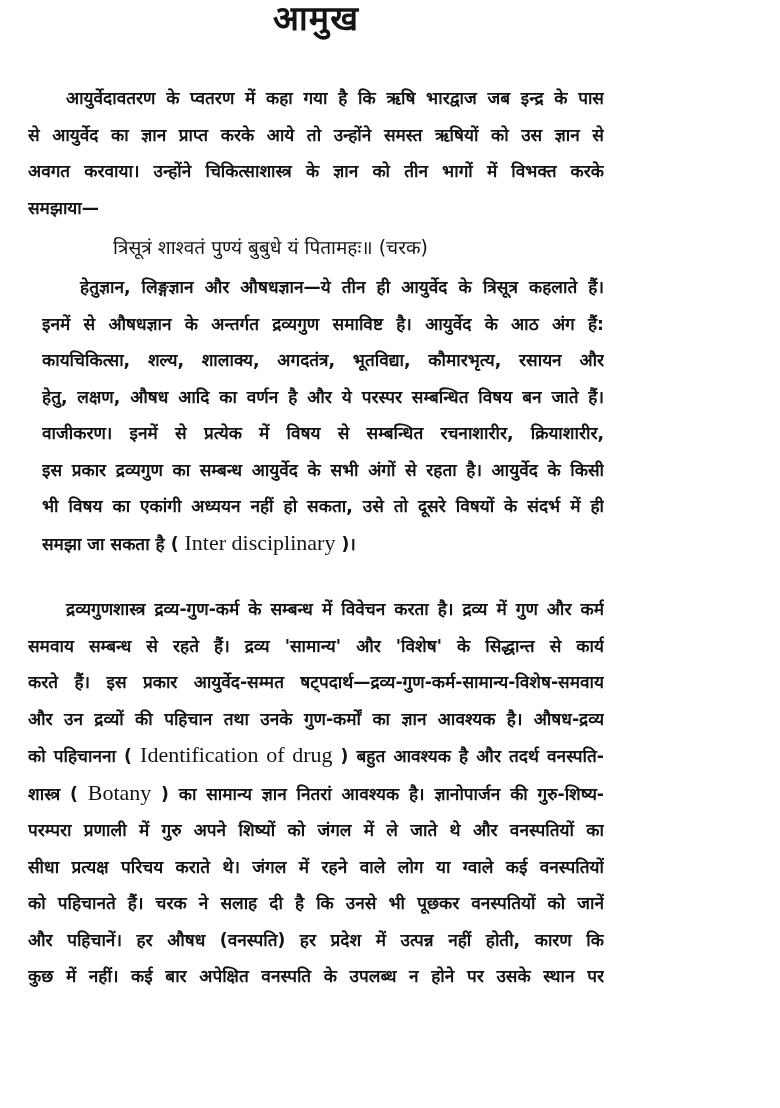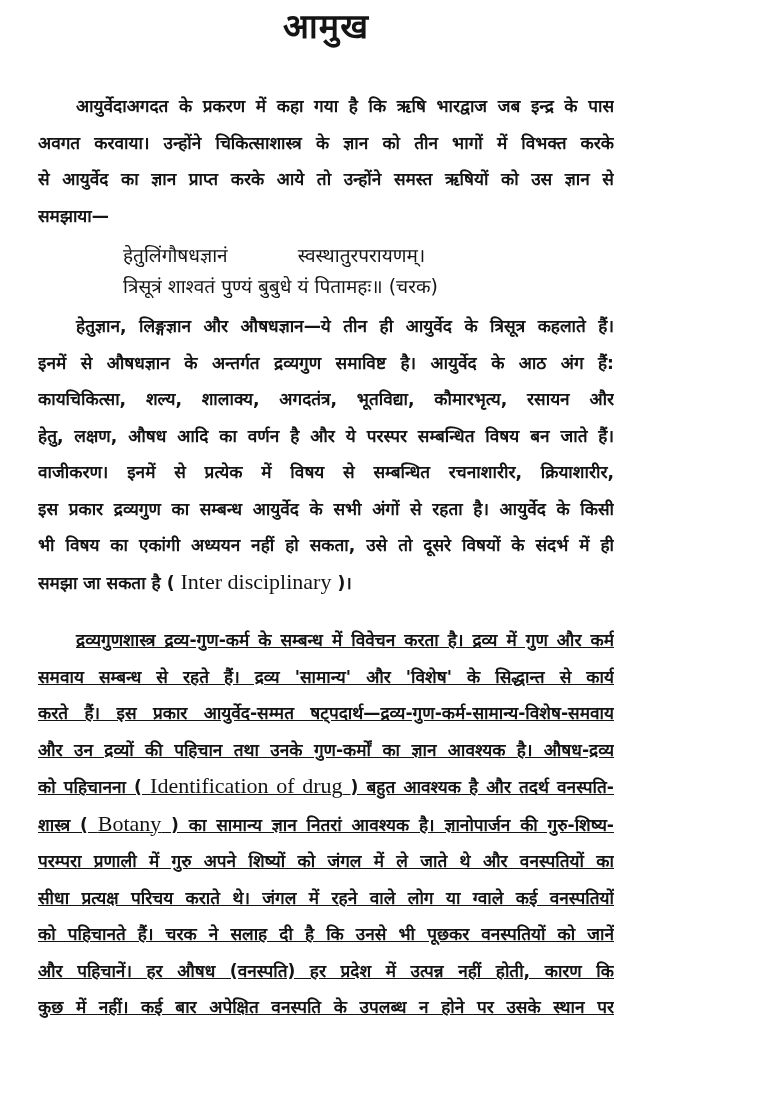--- a/index.html
+++ b/index.html
@@ -10,25 +10,25 @@
     body {
       width: 780px;
       height: 1108px;
       overflow: hidden;
       position: relative;
       color: #141414;
       font-family: "DejaVu Sans", "Liberation Sans", sans-serif;
     }
     .page {
       position: absolute;
-      left: 10px; top: 0;
+      left: 0; top: 0;
       width: 634px;
       height: 1108px;
       box-sizing: border-box;
-      padding: 8px 30px 0 28px;
+      padding: 0 30px 0 28px;
     }
     .title {
       text-align: center;
       font-size: 34px;
       font-weight: bold;
       line-height: 44px;
       margin: -4px 0 0 0;
       height: 44px;
       letter-spacing: 1px;
     }
@@ -50,42 +50,39 @@
     .line.last { text-align-last: left; }
     .indent { padding-left: 38px; }
     .verse {
       margin: 6px 0 4px 0;
       padding-left: 85px;
       font-size: 19px;
       line-height: 31px;
       font-weight: normal;
     }
     .verse .v1 span.gap { display: inline-block; width: 70px; }
-    .para2 { margin-top: 6px; }
-    .para3 { margin-top: 21px; text-decoration: underline; }
+    .para2 { margin-top: 6px; margin-left: 14px; }
+    .para3 { margin-top: 29px; }
     .en { font-family: "Liberation Serif", "DejaVu Serif", serif; font-weight: normal; font-size: 22px; }
   </style>
 </head>
 <body>
 
 <div class="page">
 
   <h1 class="title">आमुख</h1>
 
   <div class="para first">
-    <span class="line indent">आयुर्वेदाअगदत के प्रकरण में कहा गया है कि ऋषि भारद्वाज जब इन्द्र के पास</span>
+    <span class="line indent">आयुर्वेदावतरण के प्वतरण में कहा गया है कि ऋषि भारद्वाज जब इन्द्र के पास</span>
+    <span class="line">से आयुर्वेद का ज्ञान प्राप्त करके आये तो उन्होंने समस्त ऋषियों को उस ज्ञान से</span>
     <span class="line">अवगत करवाया। उन्होंने चिकित्साशास्त्र के ज्ञान को तीन भागों में विभक्त करके</span>
-    <span class="line">से आयुर्वेद का ज्ञान प्राप्त करके आये तो उन्होंने समस्त ऋषियों को उस ज्ञान से</span>
     <span class="line last">समझाया—</span>
   </div>
 
   <div class="verse">
-    <div class="v1">
-      <span>हेतुलिंगौषधज्ञानं</span><span class="gap"></span><span>स्वस्थातुरपरायणम्।</span>
-    </div>
     <div class="v2">त्रिसूत्रं शाश्वतं पुण्यं बुबुधे यं पितामहः॥ (चरक)</div>
   </div>
 
   <div class="para para2">
     <span class="line indent">हेतुज्ञान, लिङ्गज्ञान और औषधज्ञान—ये तीन ही आयुर्वेद के त्रिसूत्र कहलाते हैं।</span>
     <span class="line">इनमें से औषधज्ञान के अन्तर्गत द्रव्यगुण समाविष्ट है। आयुर्वेद के आठ अंग हैं:</span>
     <span class="line">कायचिकित्सा, शल्य, शालाक्य, अगदतंत्र, भूतविद्या, कौमारभृत्य, रसायन और</span>
     <span class="line">हेतु, लक्षण, औषध आदि का वर्णन है और ये परस्पर सम्बन्धित विषय बन जाते हैं।</span>
     <span class="line">वाजीकरण। इनमें से प्रत्येक में विषय से सम्बन्धित रचनाशारीर, क्रियाशारीर,</span>
     <span class="line">इस प्रकार द्रव्यगुण का सम्बन्ध आयुर्वेद के सभी अंगों से रहता है। आयुर्वेद के किसी</span>

